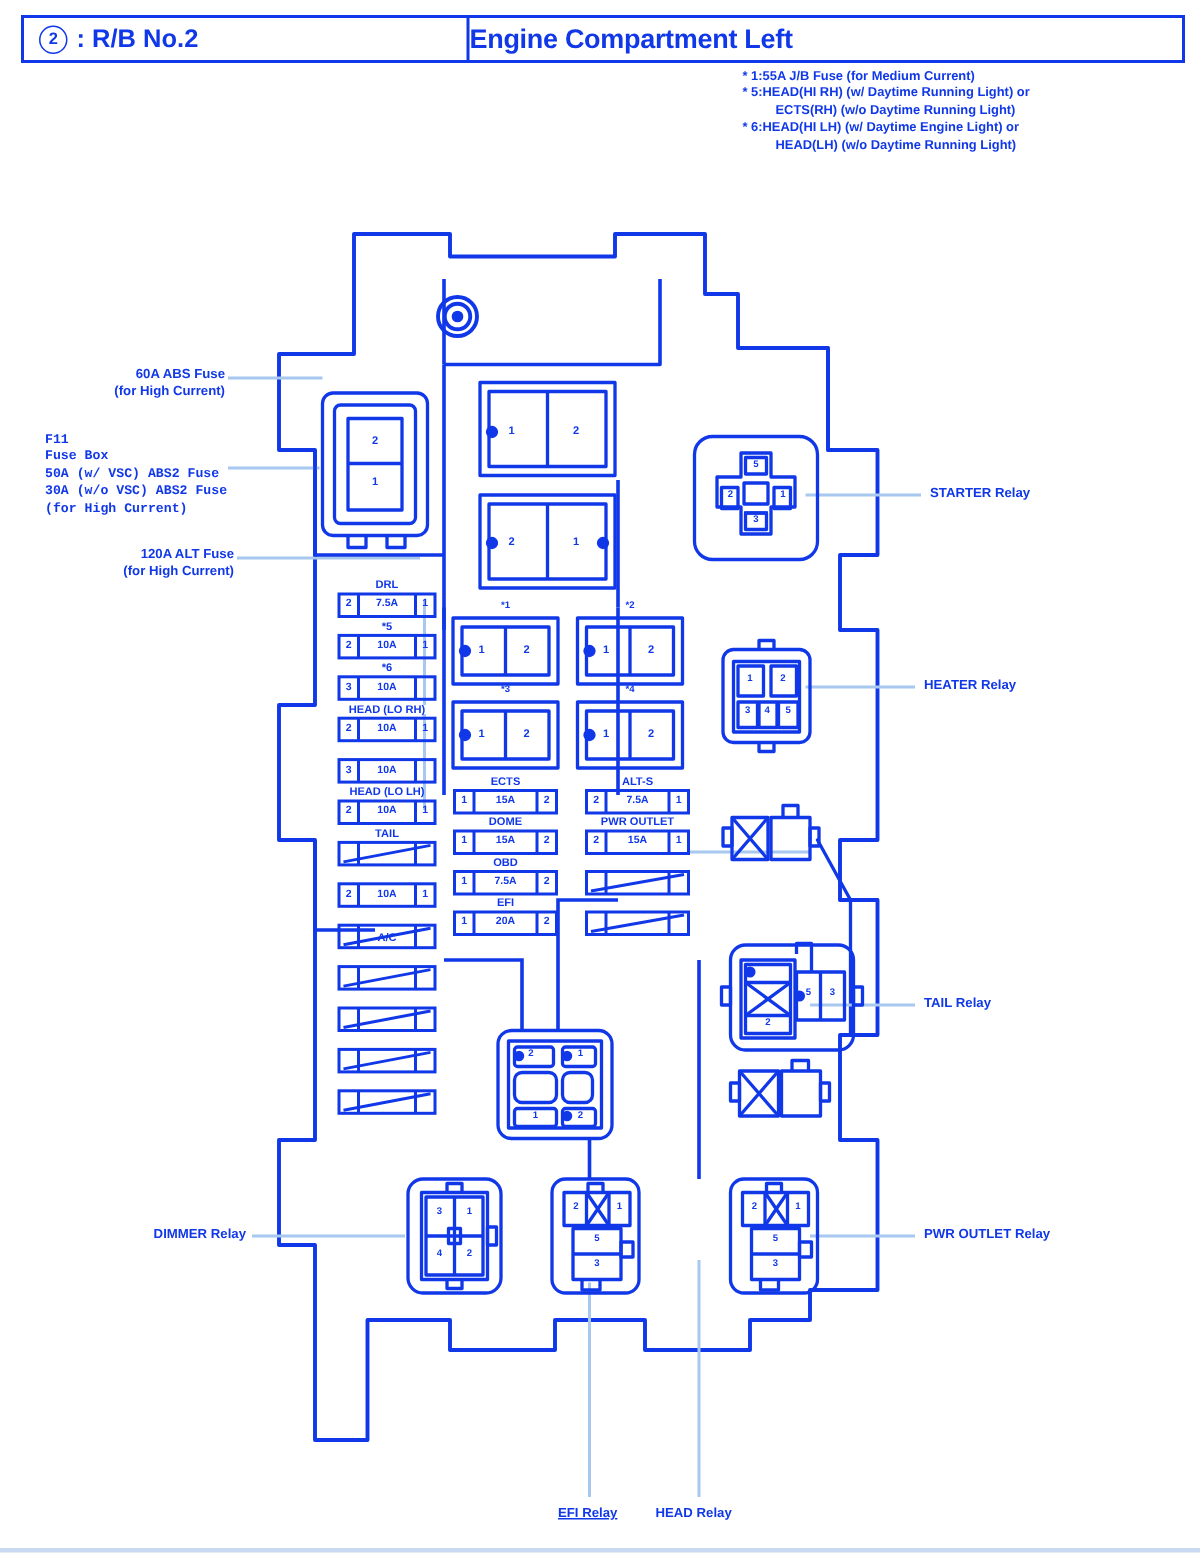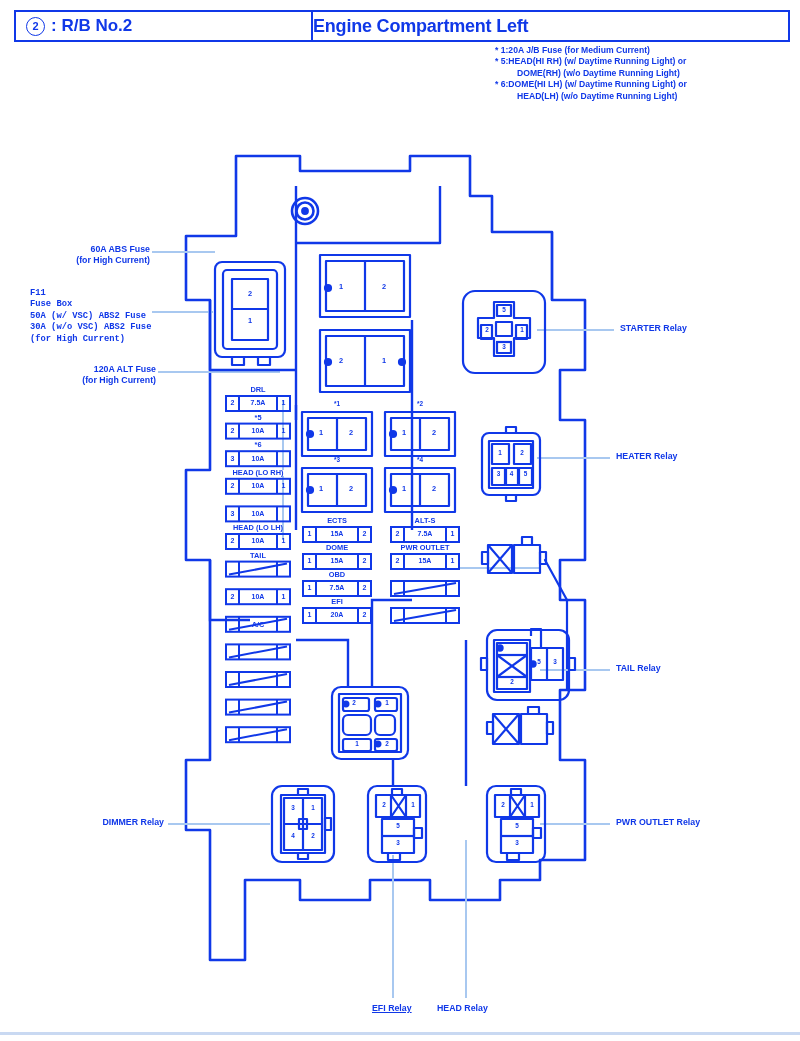--- a/index.html
+++ b/index.html
@@ -40,24 +40,24 @@
 
 <div id="header">
   <div id="hdr-left">
     <span id="hdr-badge">2</span>
     <span>: R/B No.2</span>
   </div>
   <div id="hdr-right">Engine Compartment Left</div>
 </div>
 
 <div id="legend">
-  <div>* 1:20A J/B Fuse (for Medium Current)</div>
+  <div>* 1:55A J/B Fuse (for Medium Current)</div>
   <div>* 5:HEAD(HI RH) (w/ Daytime Running Light) or</div>
-  <div class="ind">DOME(RH) (w/o Daytime Running Light)</div>
-  <div>* 6:DOME(HI LH) (w/ Daytime Running Light) or</div>
+  <div class="ind">ECTS(RH) (w/o Daytime Running Light)</div>
+  <div>* 6:HEAD(HI LH) (w/ Daytime Engine Light) or</div>
   <div class="ind">HEAD(LH) (w/o Daytime Running Light)</div>
 </div>
 
 <svg id="canvas" viewBox="0 0 800 1041">
   <g fill="none" stroke="#1038e8" stroke-width="2.6" stroke-linejoin="round" stroke-linecap="round">
 
     <path d="
       M236,156 L300,156 L300,171 L410,171 L410,156 L470,156
       L470,196 L492,196 L492,232 L552,232 L552,300
       L585,300 L585,370 L560,370 L560,420 L585,420

